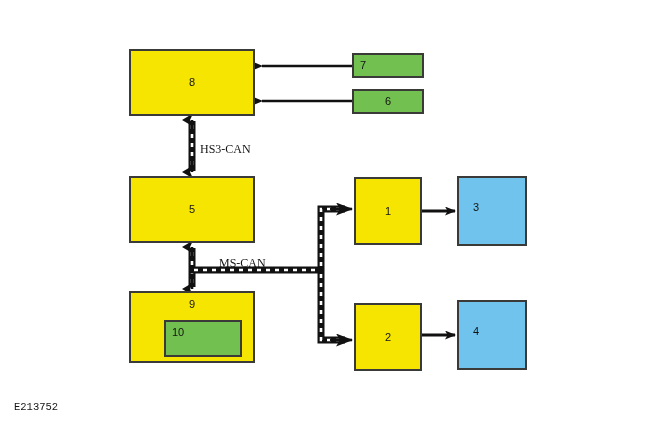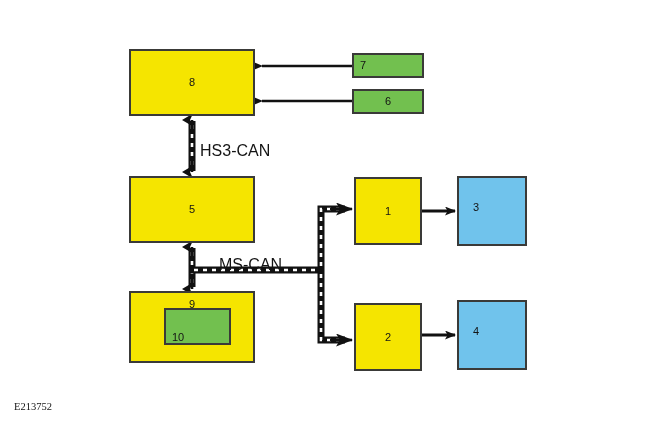--- a/index.html
+++ b/index.html
@@ -45,30 +45,30 @@
   .edge-layer {
     position: absolute;
     left: 0;
     top: 0;
     width: 650px;
     height: 425px;
     pointer-events: none;
   }
   .bus-label {
     position: absolute;
-    font-size: 16px;
+    font-size: 12px;
     color: #141414;
     white-space: nowrap;
-    font-family: Liberation Sans, sans-serif;
+    font-family: Liberation Serif, serif;
   }
   .caption {
     position: absolute;
     font-size: 10.5px;
     color: #141414;
-    font-family: Liberation Serif, serif;
+    font-family: Liberation Mono, monospace;
     white-space: nowrap;
   }
 </style>
 </head>
 <body>
 
 <div id="diagram-root">
 
   <svg class="edge-layer" viewBox="0 0 650 425" width="650" height="425" xmlns="http://www.w3.org/2000/svg">
     <defs>
@@ -162,21 +162,21 @@
   </div>
 
   <div class="node blue lbl-upperleft" style="left:457px; top:176px; width:70px; height:70px;">
     <span class="node-label">3</span>
   </div>
 
   <div class="node yellow lbl-topcenter" style="left:129px; top:291px; width:126px; height:72px;">
     <span class="node-label">9</span>
   </div>
 
-  <div class="node green lbl-topleft" style="left:164px; top:308px; width:67px; height:37px;align-items:flex-end;">
+  <div class="node green lbl-topleft" style="left:164px; top:320px; width:78px; height:37px;">
     <span class="node-label">10</span>
   </div>
 
   <div class="node yellow lbl-center" style="left:354px; top:303px; width:68px; height:68px;">
     <span class="node-label">2</span>
   </div>
 
   <div class="node blue lbl-upperleft" style="left:457px; top:300px; width:70px; height:70px;">
     <span class="node-label">4</span>
   </div>

